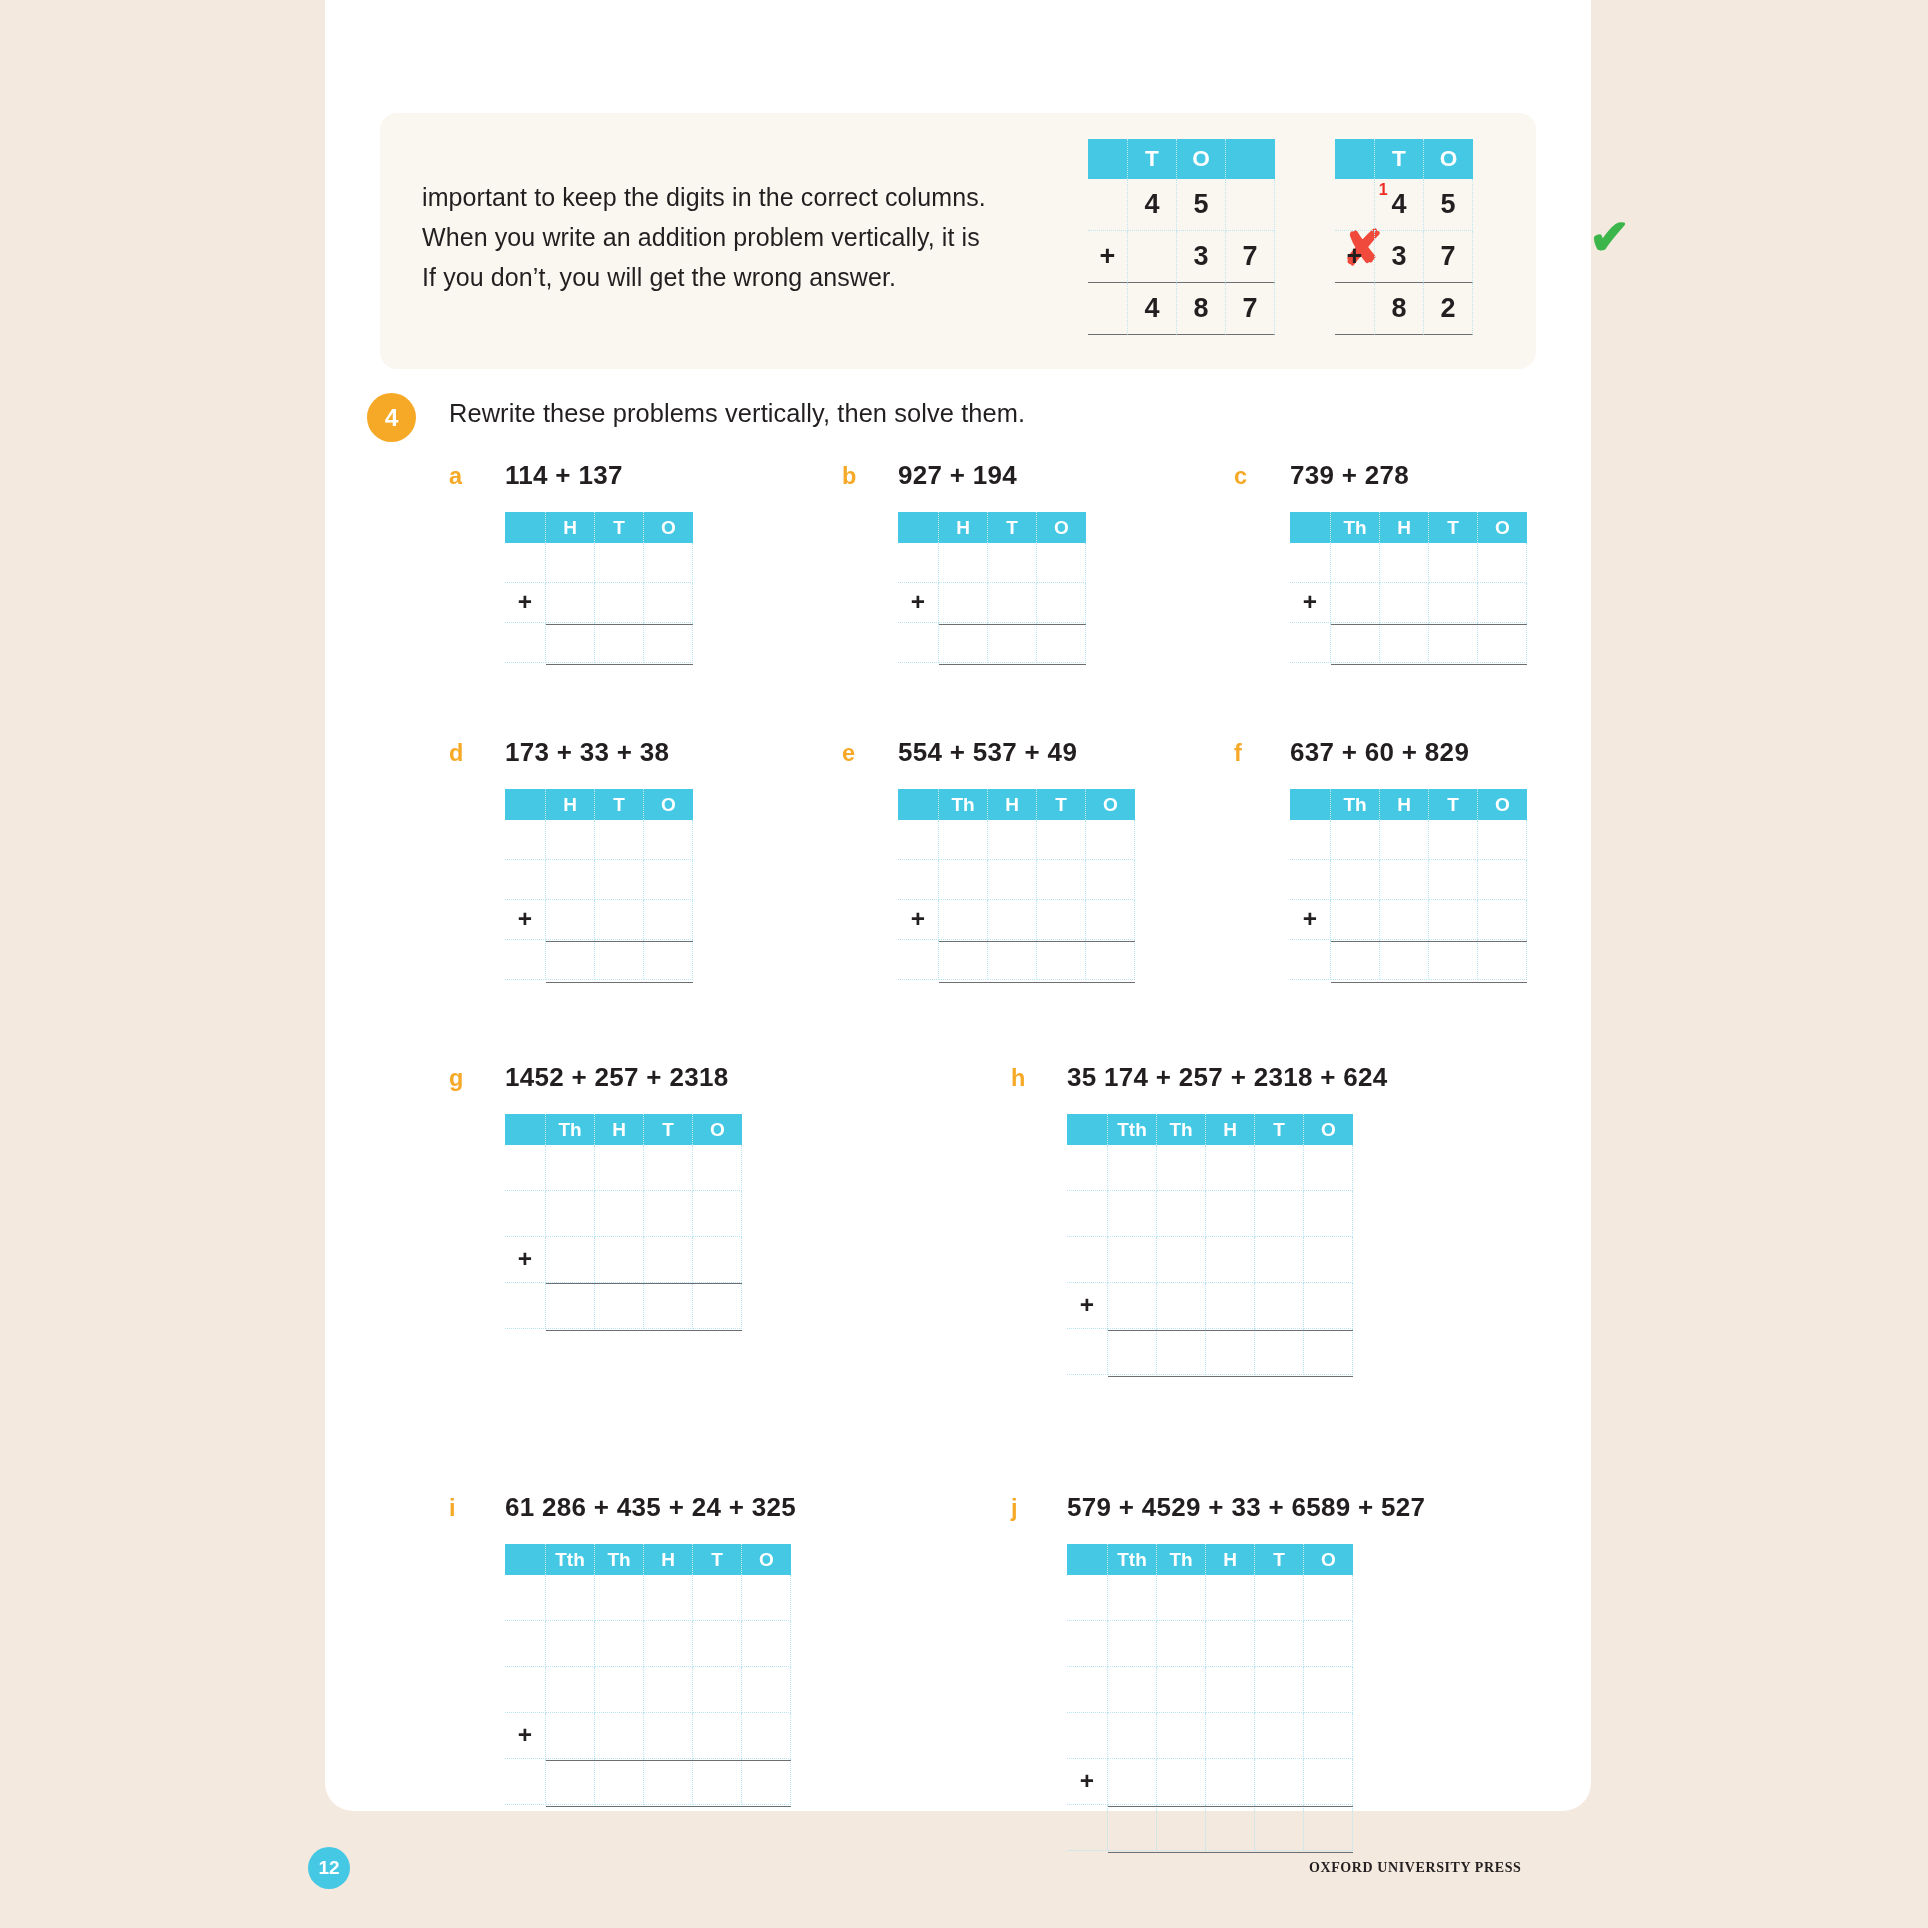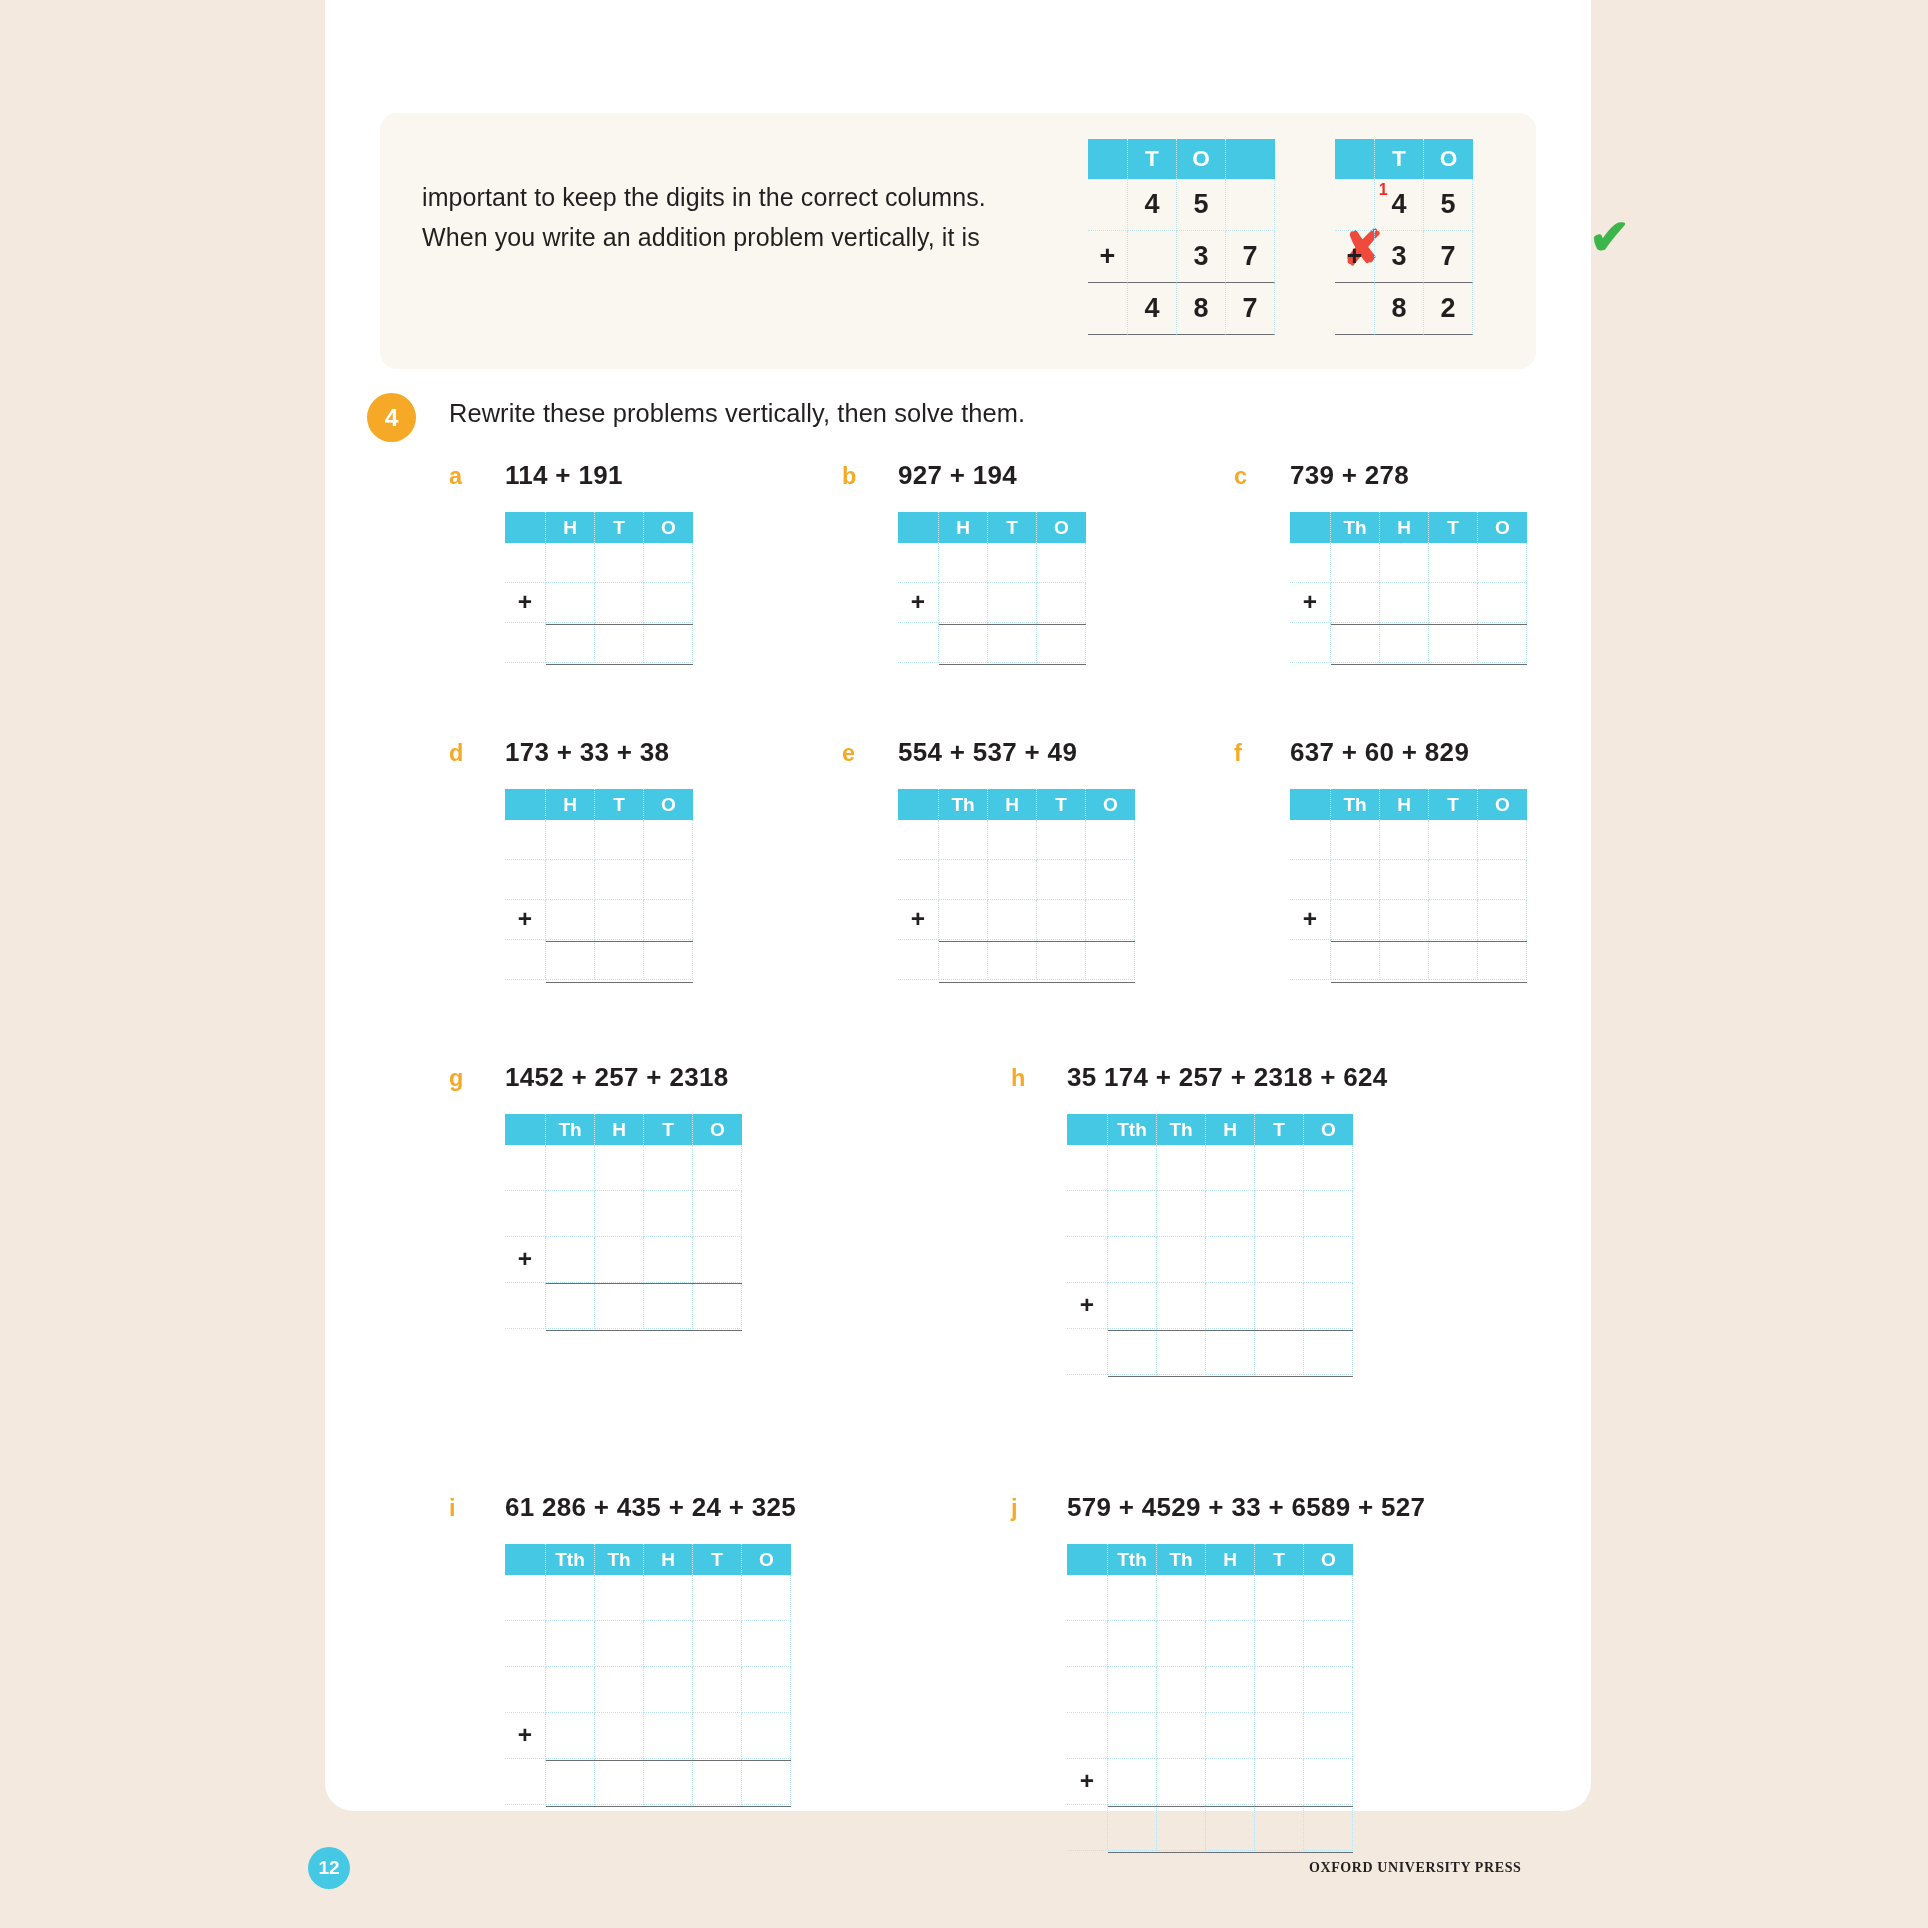--- a/index.html
+++ b/index.html
@@ -270,20 +270,21 @@
 <body>
 
 <div class="page-canvas">
   <div class="page-sheet"></div>
   <div class="page-sheet-top"></div>
 
   <div class="info-box">
     <div class="info-text">
       <div>important to keep the digits in the correct columns.</div>
       <div>When you write an addition problem vertically, it is</div>
+      <div>If you don’t, you will get the wrong answer.</div>
     </div>
   </div>
 
   <div class="ex-table wrong">
     <div class="ex-head">
       <div class="c lead"></div>
       <div class="c">T</div>
       <div class="c">O</div>
       <div class="c"></div>
     </div>
@@ -338,21 +339,21 @@
       <div class="mark tick">✔</div>
     </div>
   </div>
 
   <div class="q-number">4</div>
   <div class="q-text">Rewrite these problems vertically, then solve them.</div>
 
   <div id="problems-container">
       <div class="problem" style="left: 449px; top: 460px;">
         <div class="p-letter">a</div>
-        <div class="p-expr">114 + 191</div>
+        <div class="p-expr">114 + 137</div>
         <div class="grid">
           <div class="g-head">
             <div class="gc lead" style="width: 41px;"></div>
             <div class="gc" style="width: 49px;">H</div>
             <div class="gc" style="width: 49px;">T</div>
             <div class="gc" style="width: 49px;">O</div>
           </div>
           <div class="g-body">
             <div class="g-row">
               <div class="gc lead" style="width: 41px; height: 40px;"></div>

